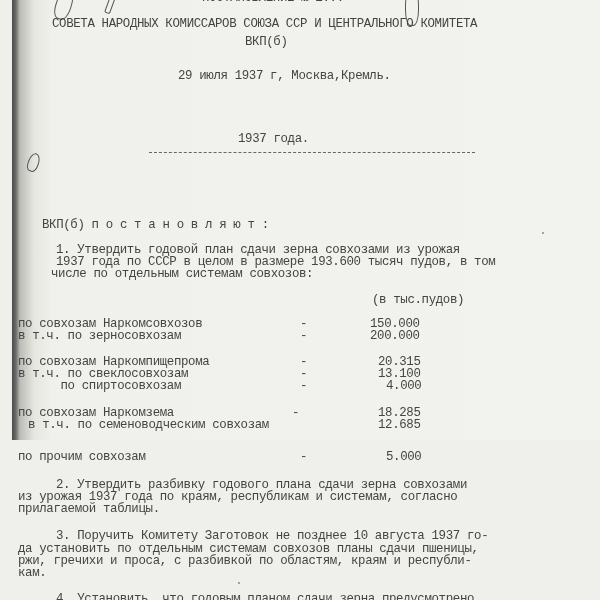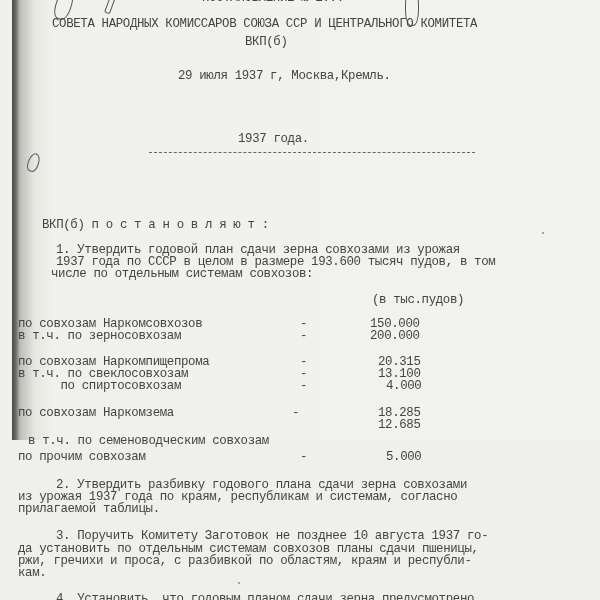--- a/index.html
+++ b/index.html
@@ -72,21 +72,21 @@
     <div class="t" style="left:6px;top:380px;">      по спиртосовхозам</div>
     <div class="t" style="left:288px;top:380px;">-</div>
     <div class="t" style="left:374px;top:380px;">4.000</div>
   </div>
   <div>
     <div class="t" style="left:6px;top:407px;">по совхозам Наркомзема</div>
     <div class="t" style="left:280px;top:407px;">-</div>
     <div class="t" style="left:366px;top:407px;">18.285</div>
   </div>
   <div>
-    <div class="t" style="left:16px;top:419px;margin-top:16px;">в т.ч. по семеноводческим совхозам</div>
+    <div class="t" style="left:16px;top:419px;">в т.ч. по семеноводческим совхозам</div>
     <div class="t" style="left:288px;top:419px;"></div>
     <div class="t" style="left:366px;top:419px;">12.685</div>
   </div>
   <div>
     <div class="t" style="left:6px;top:451px;">по прочим совхозам</div>
     <div class="t" style="left:288px;top:451px;">-</div>
     <div class="t" style="left:374px;top:451px;">5.000</div>
   </div>
 
   <div class="t" style="left:44px;top:479px;">2. Утвердить разбивку годового плана сдачи зерна совхозами</div>

